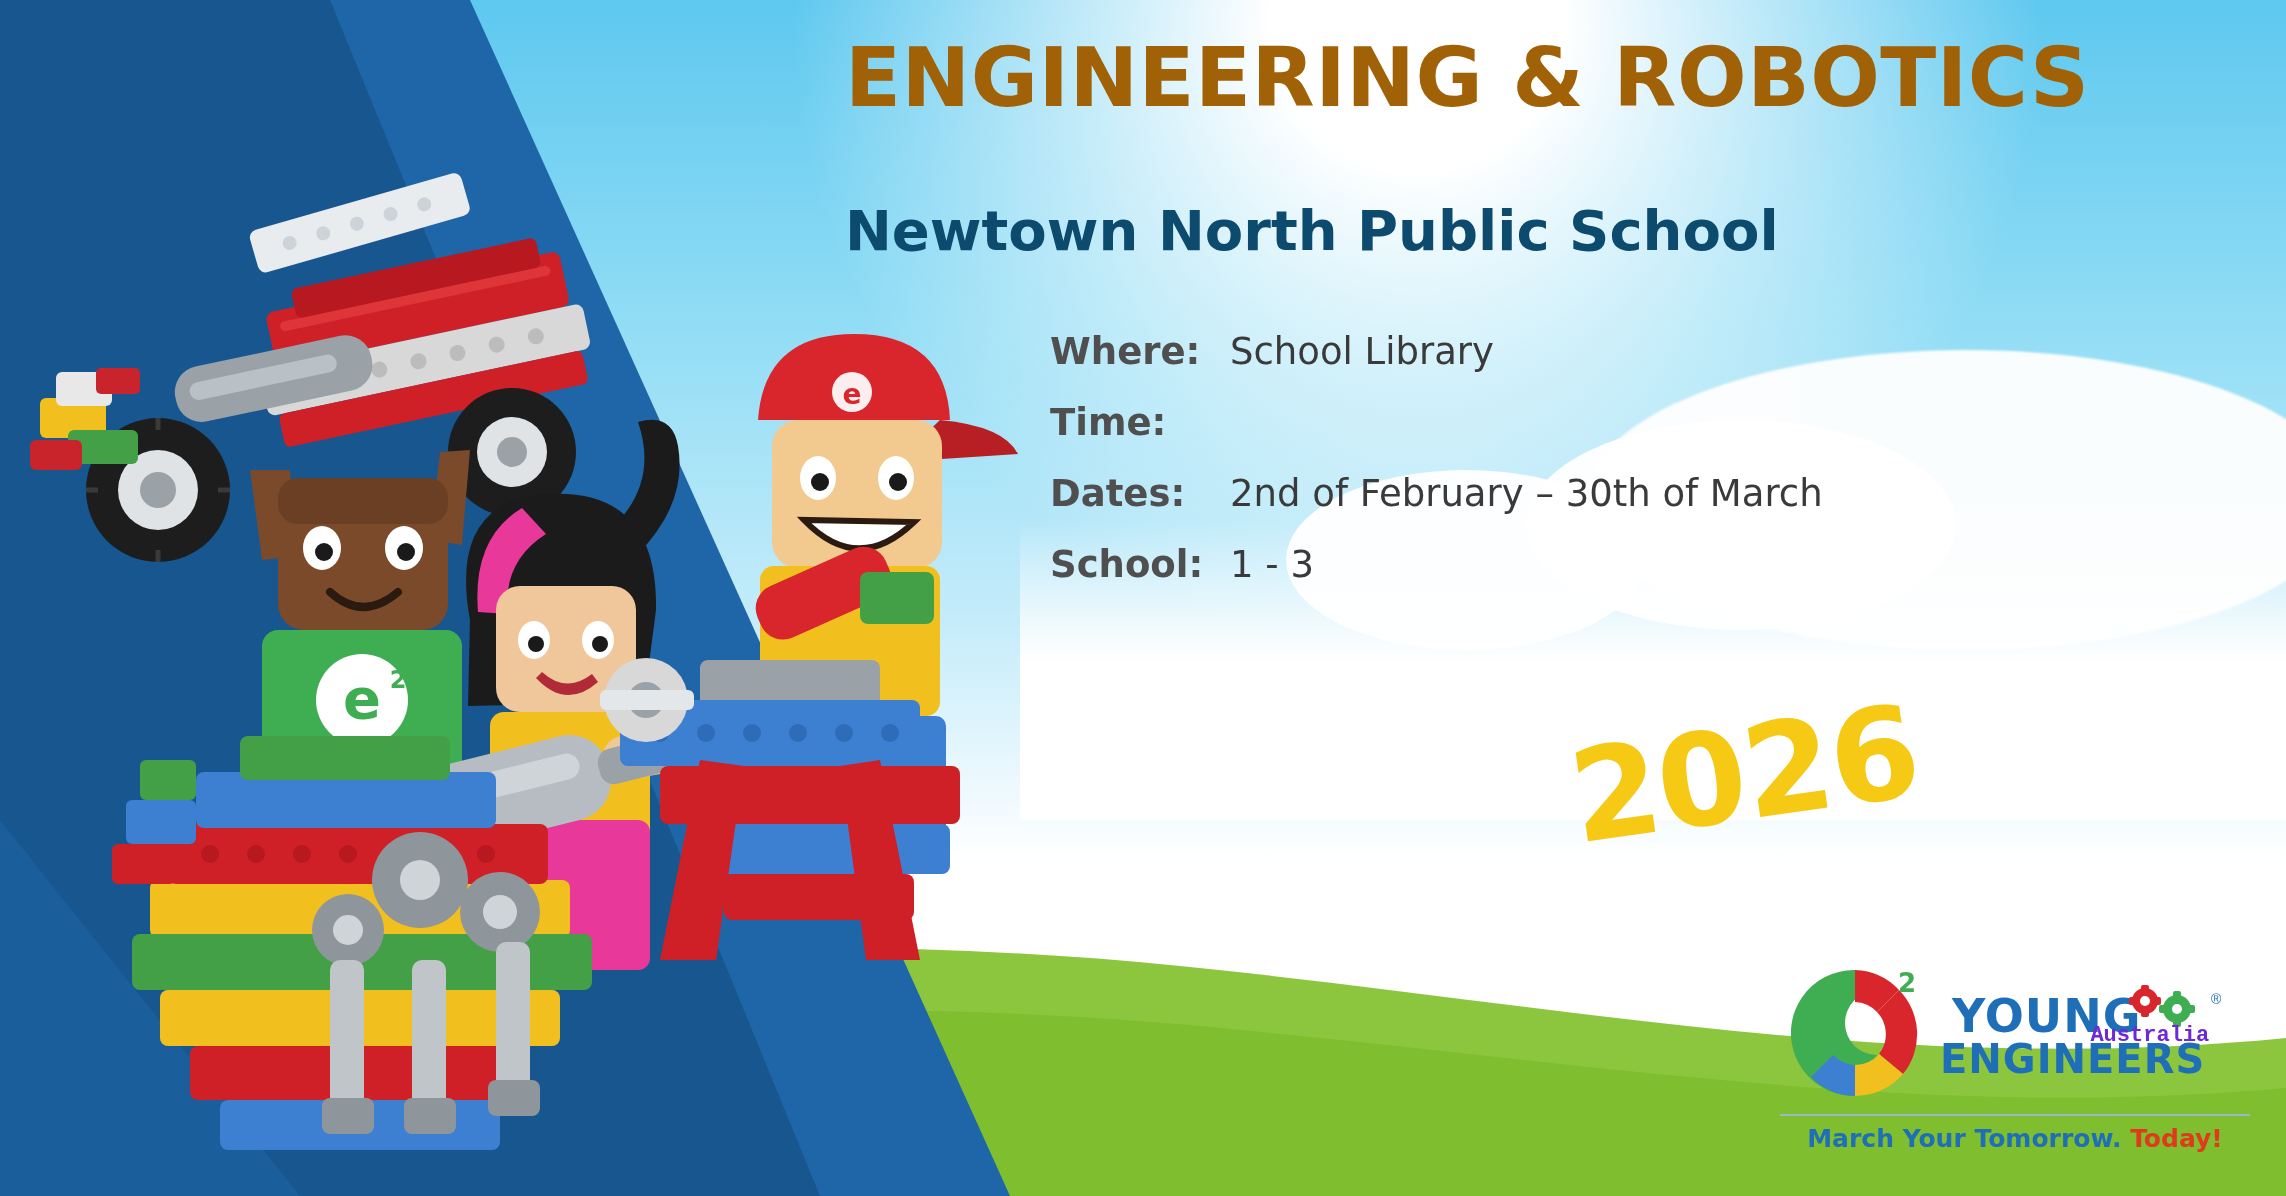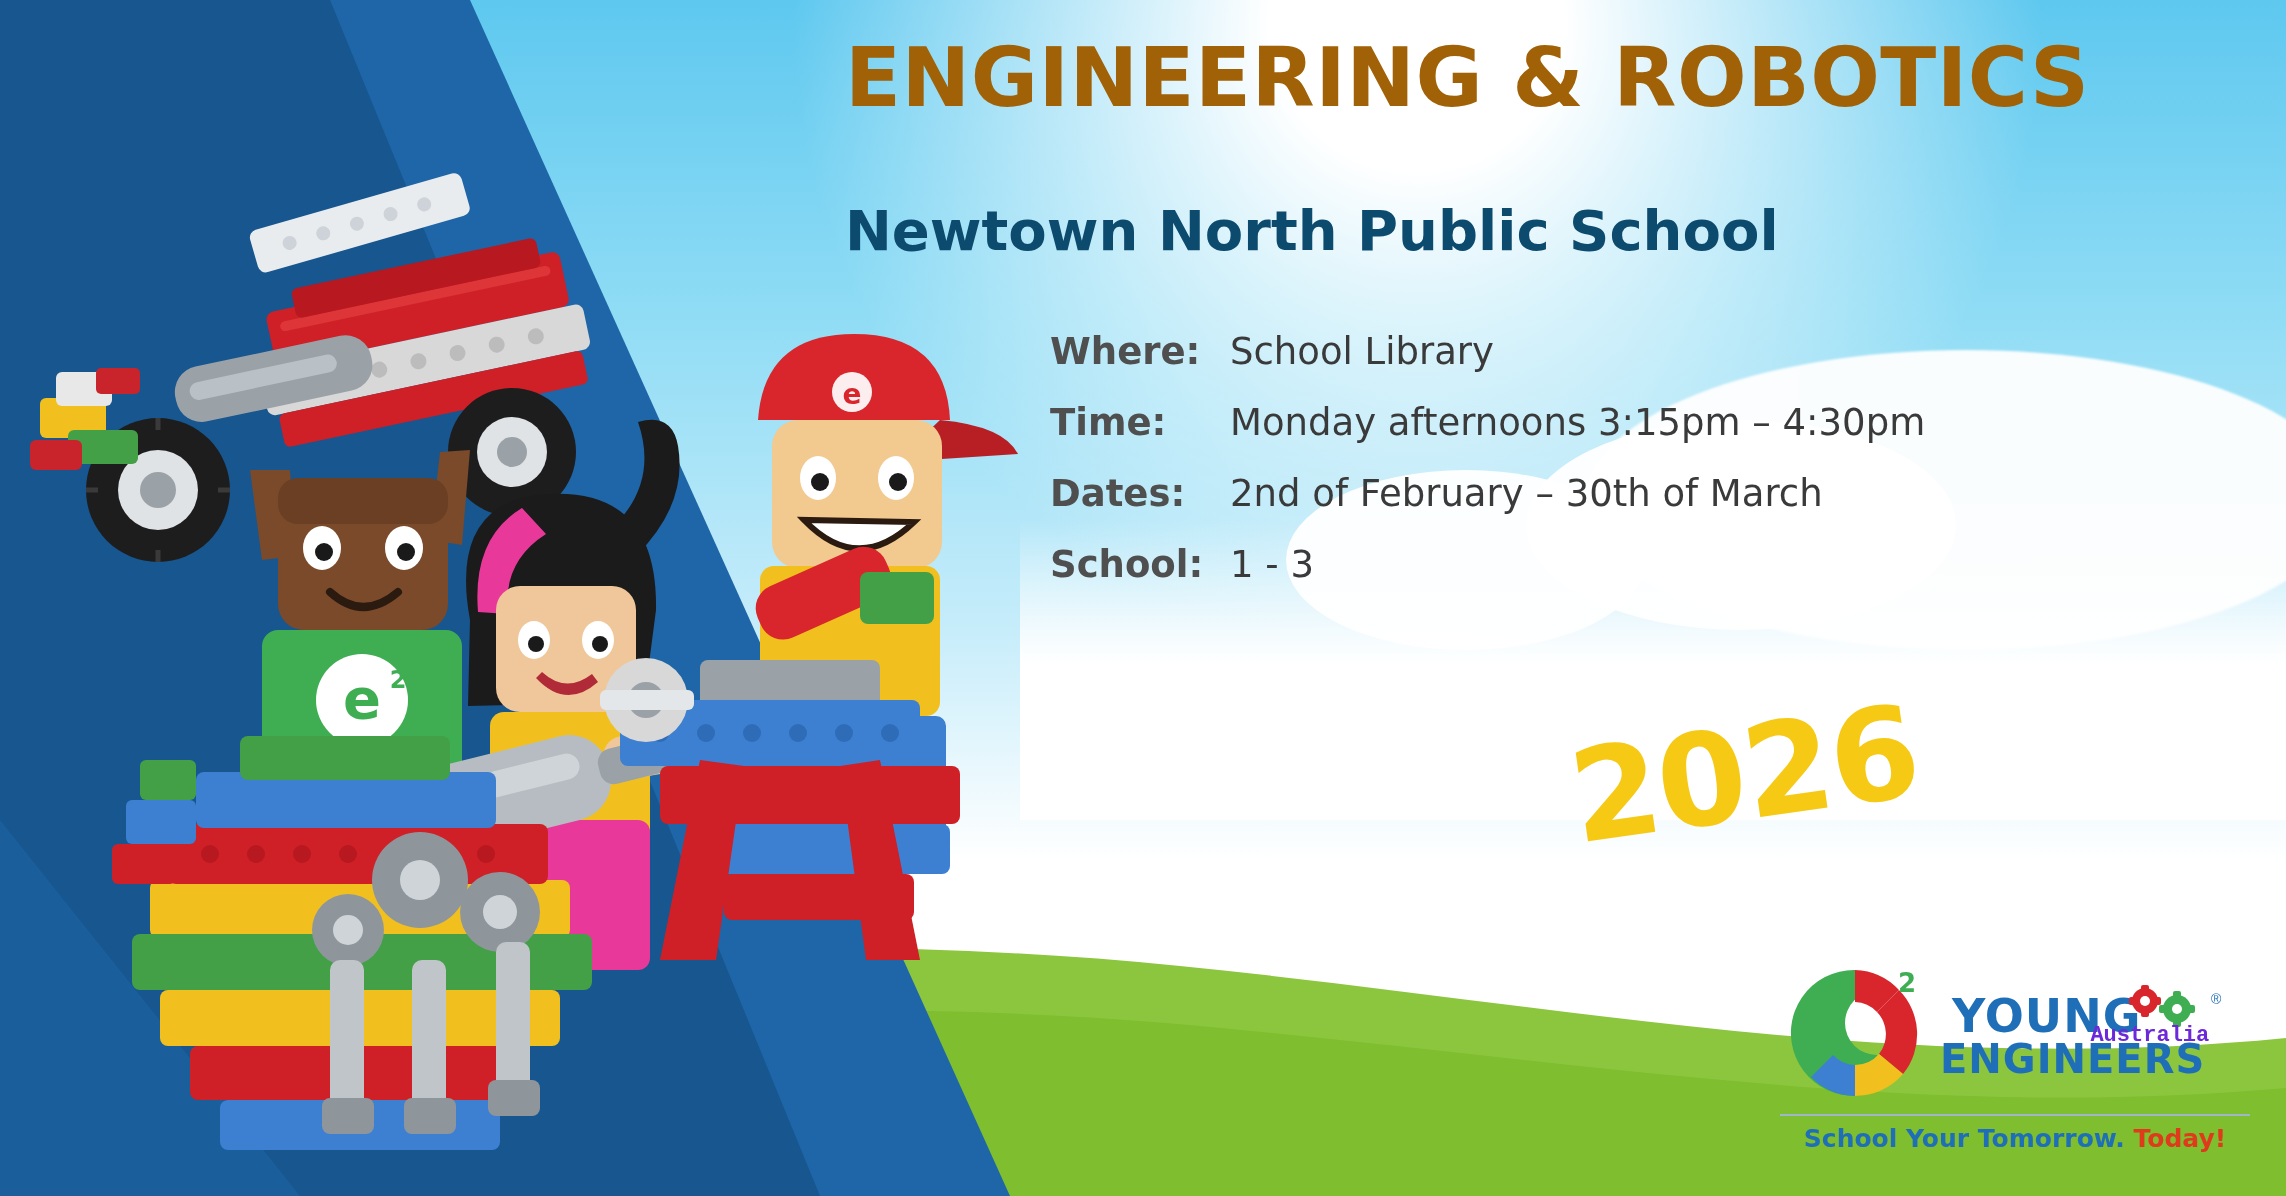--- a/index.html
+++ b/index.html
@@ -432,21 +432,20 @@
   <h1 class="title">ENGINEERING &amp; ROBOTICS</h1>
   <h2 class="subtitle">Newtown North Public School</h2>
 
   <div class="details">
     <div class="det-row">
       <span class="det-label">Where:</span>
       <span class="det-value">School Library</span>
     </div>
     <div class="det-row">
       <span class="det-label">Time:</span>
-      <span class="det-value">Monday afternoons 3:15pm – 4:30pm</span>
     </div>
     <div class="det-row">
       <span class="det-label">Dates:</span>
       <span class="det-value">2nd of February – 30th of March</span>
     </div>
     <div class="det-row">
       <span class="det-label">School:</span>
       <span class="det-value">1 - 3</span>
     </div>
   </div>
@@ -489,18 +488,18 @@
           </svg>
         </div>
         <div class="logo-young">YOUNG</div>
         <div class="logo-engineers">ENGINEERS</div>
         <div class="logo-australia">Australia</div>
         <div class="logo-reg">®</div>
       </div>
     </div>
     <div class="logo-rule"></div>
     <div class="logo-tagline">
-      <span>School Your Tomorrow.</span>
+      <span>March Your Tomorrow.</span>
       <span class="today">Today!</span>
     </div>
   </div>
 
 </div>
 
 </body></html>

